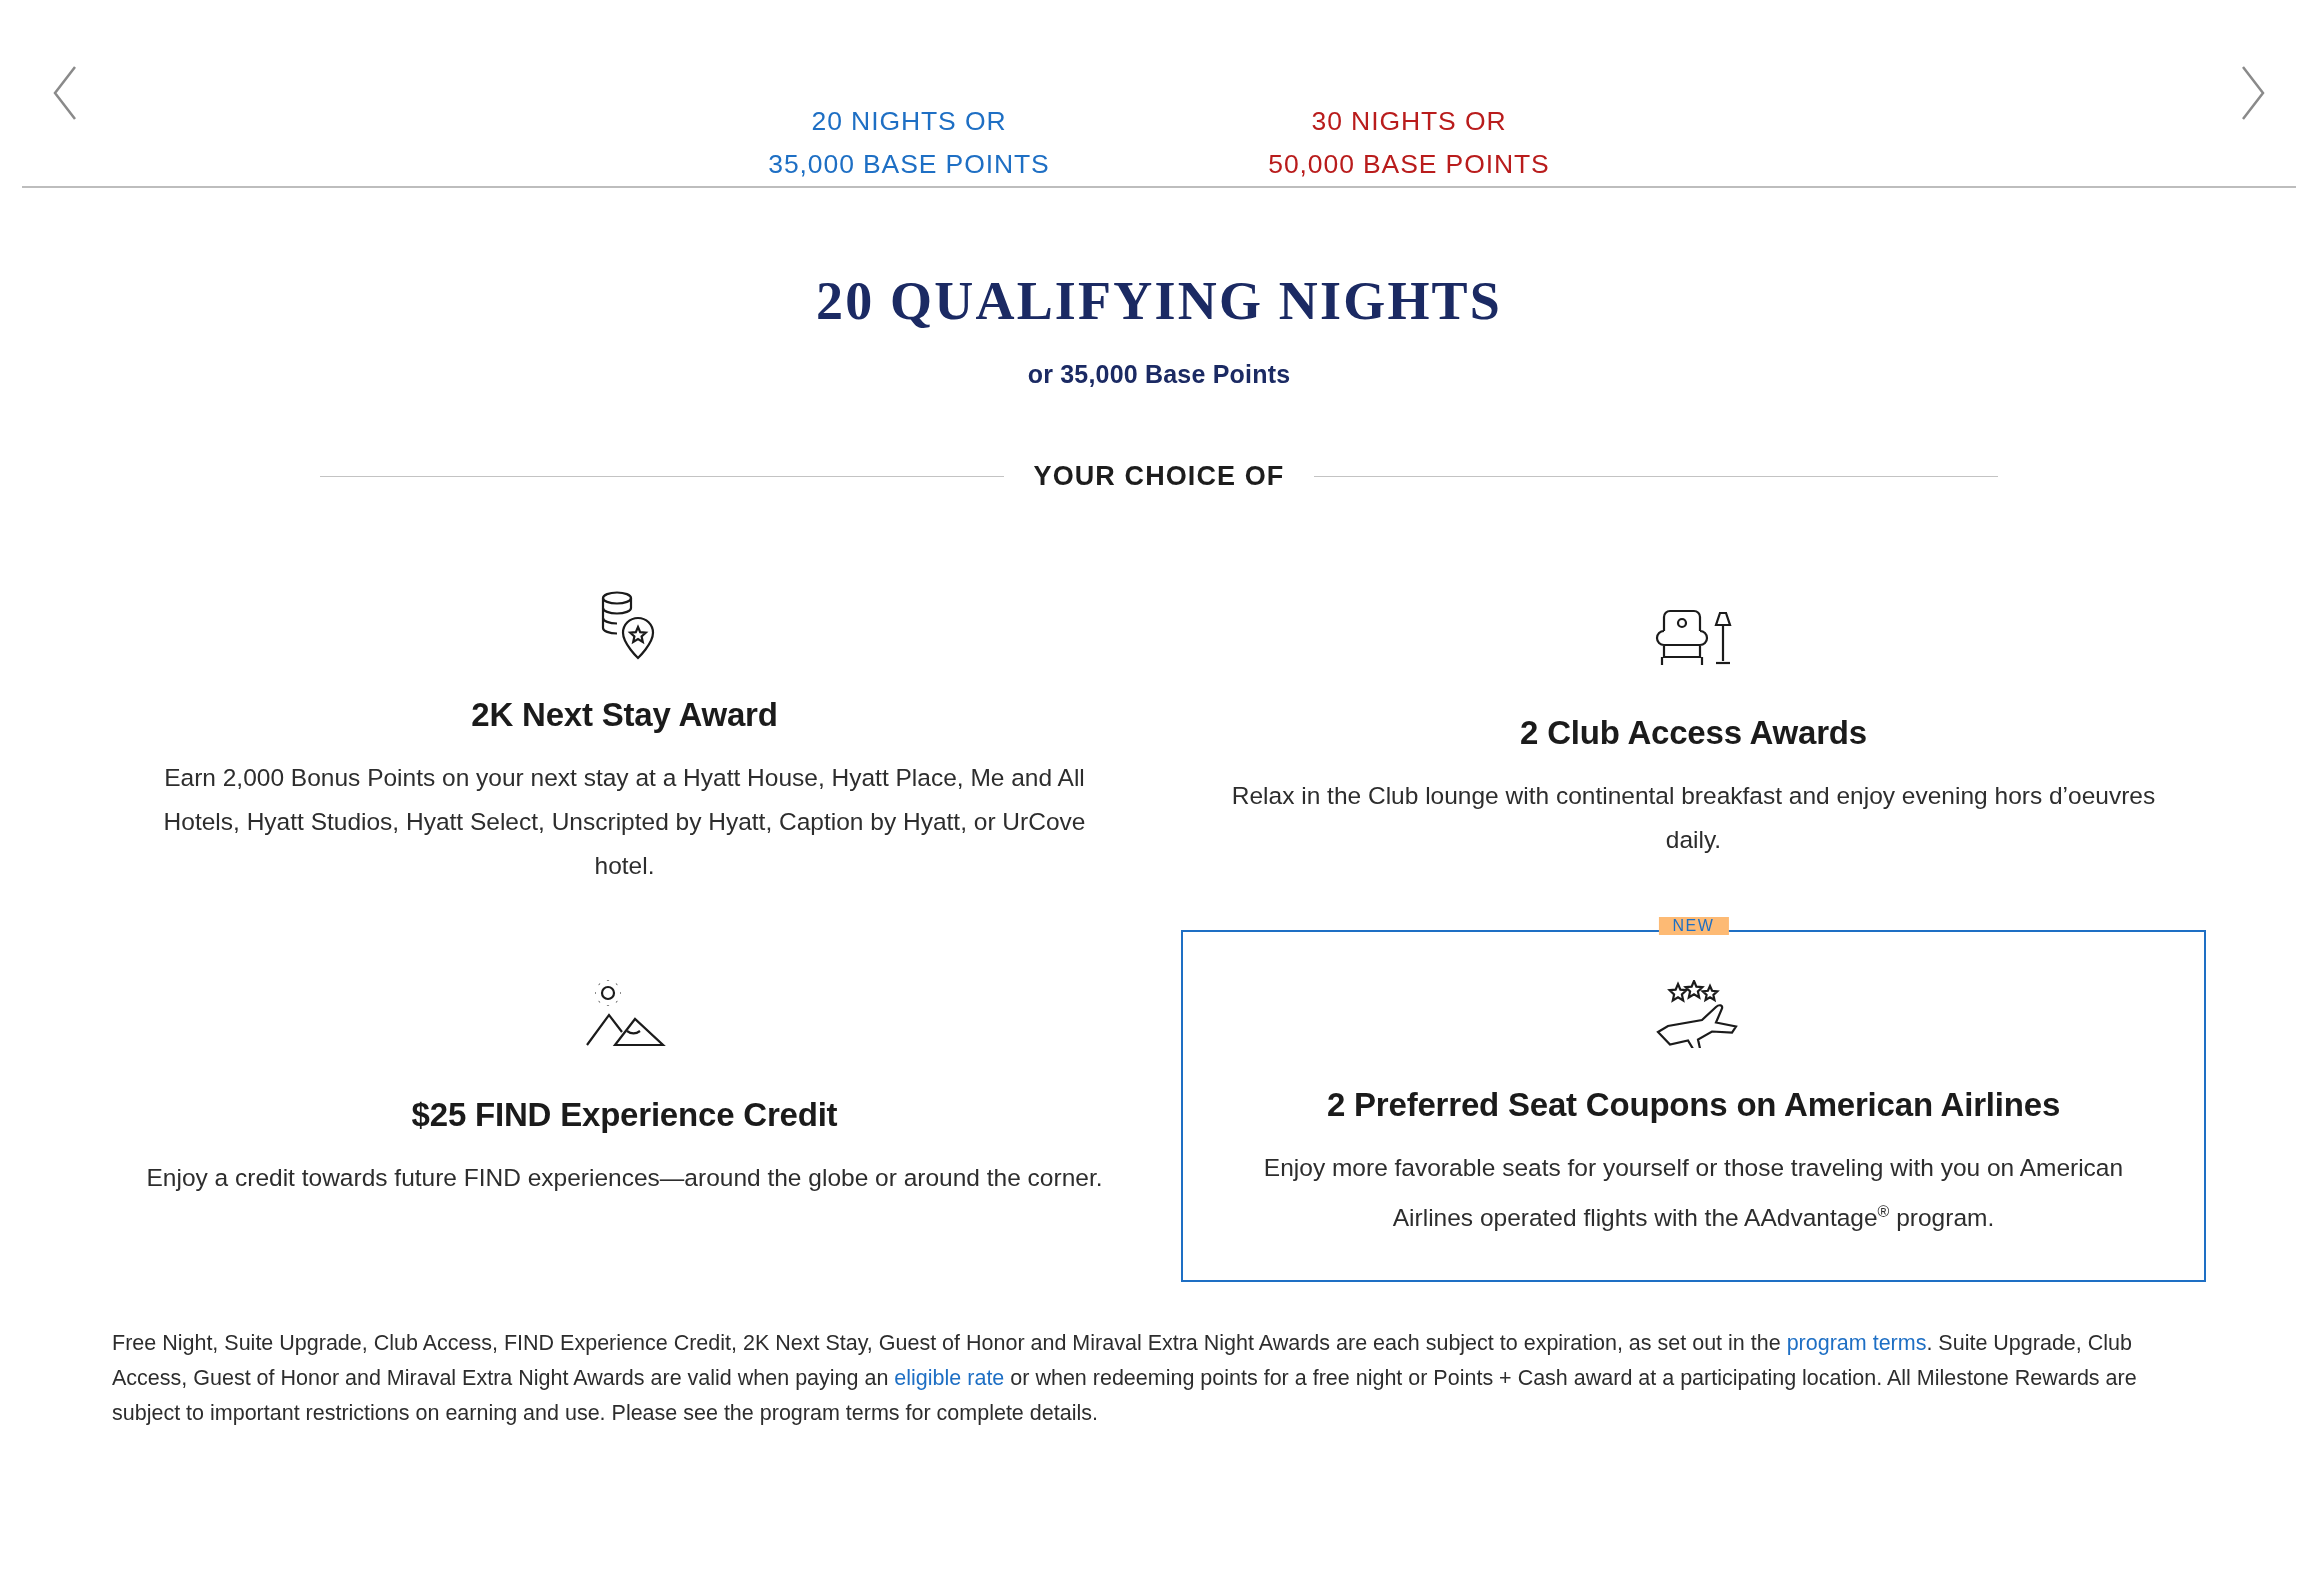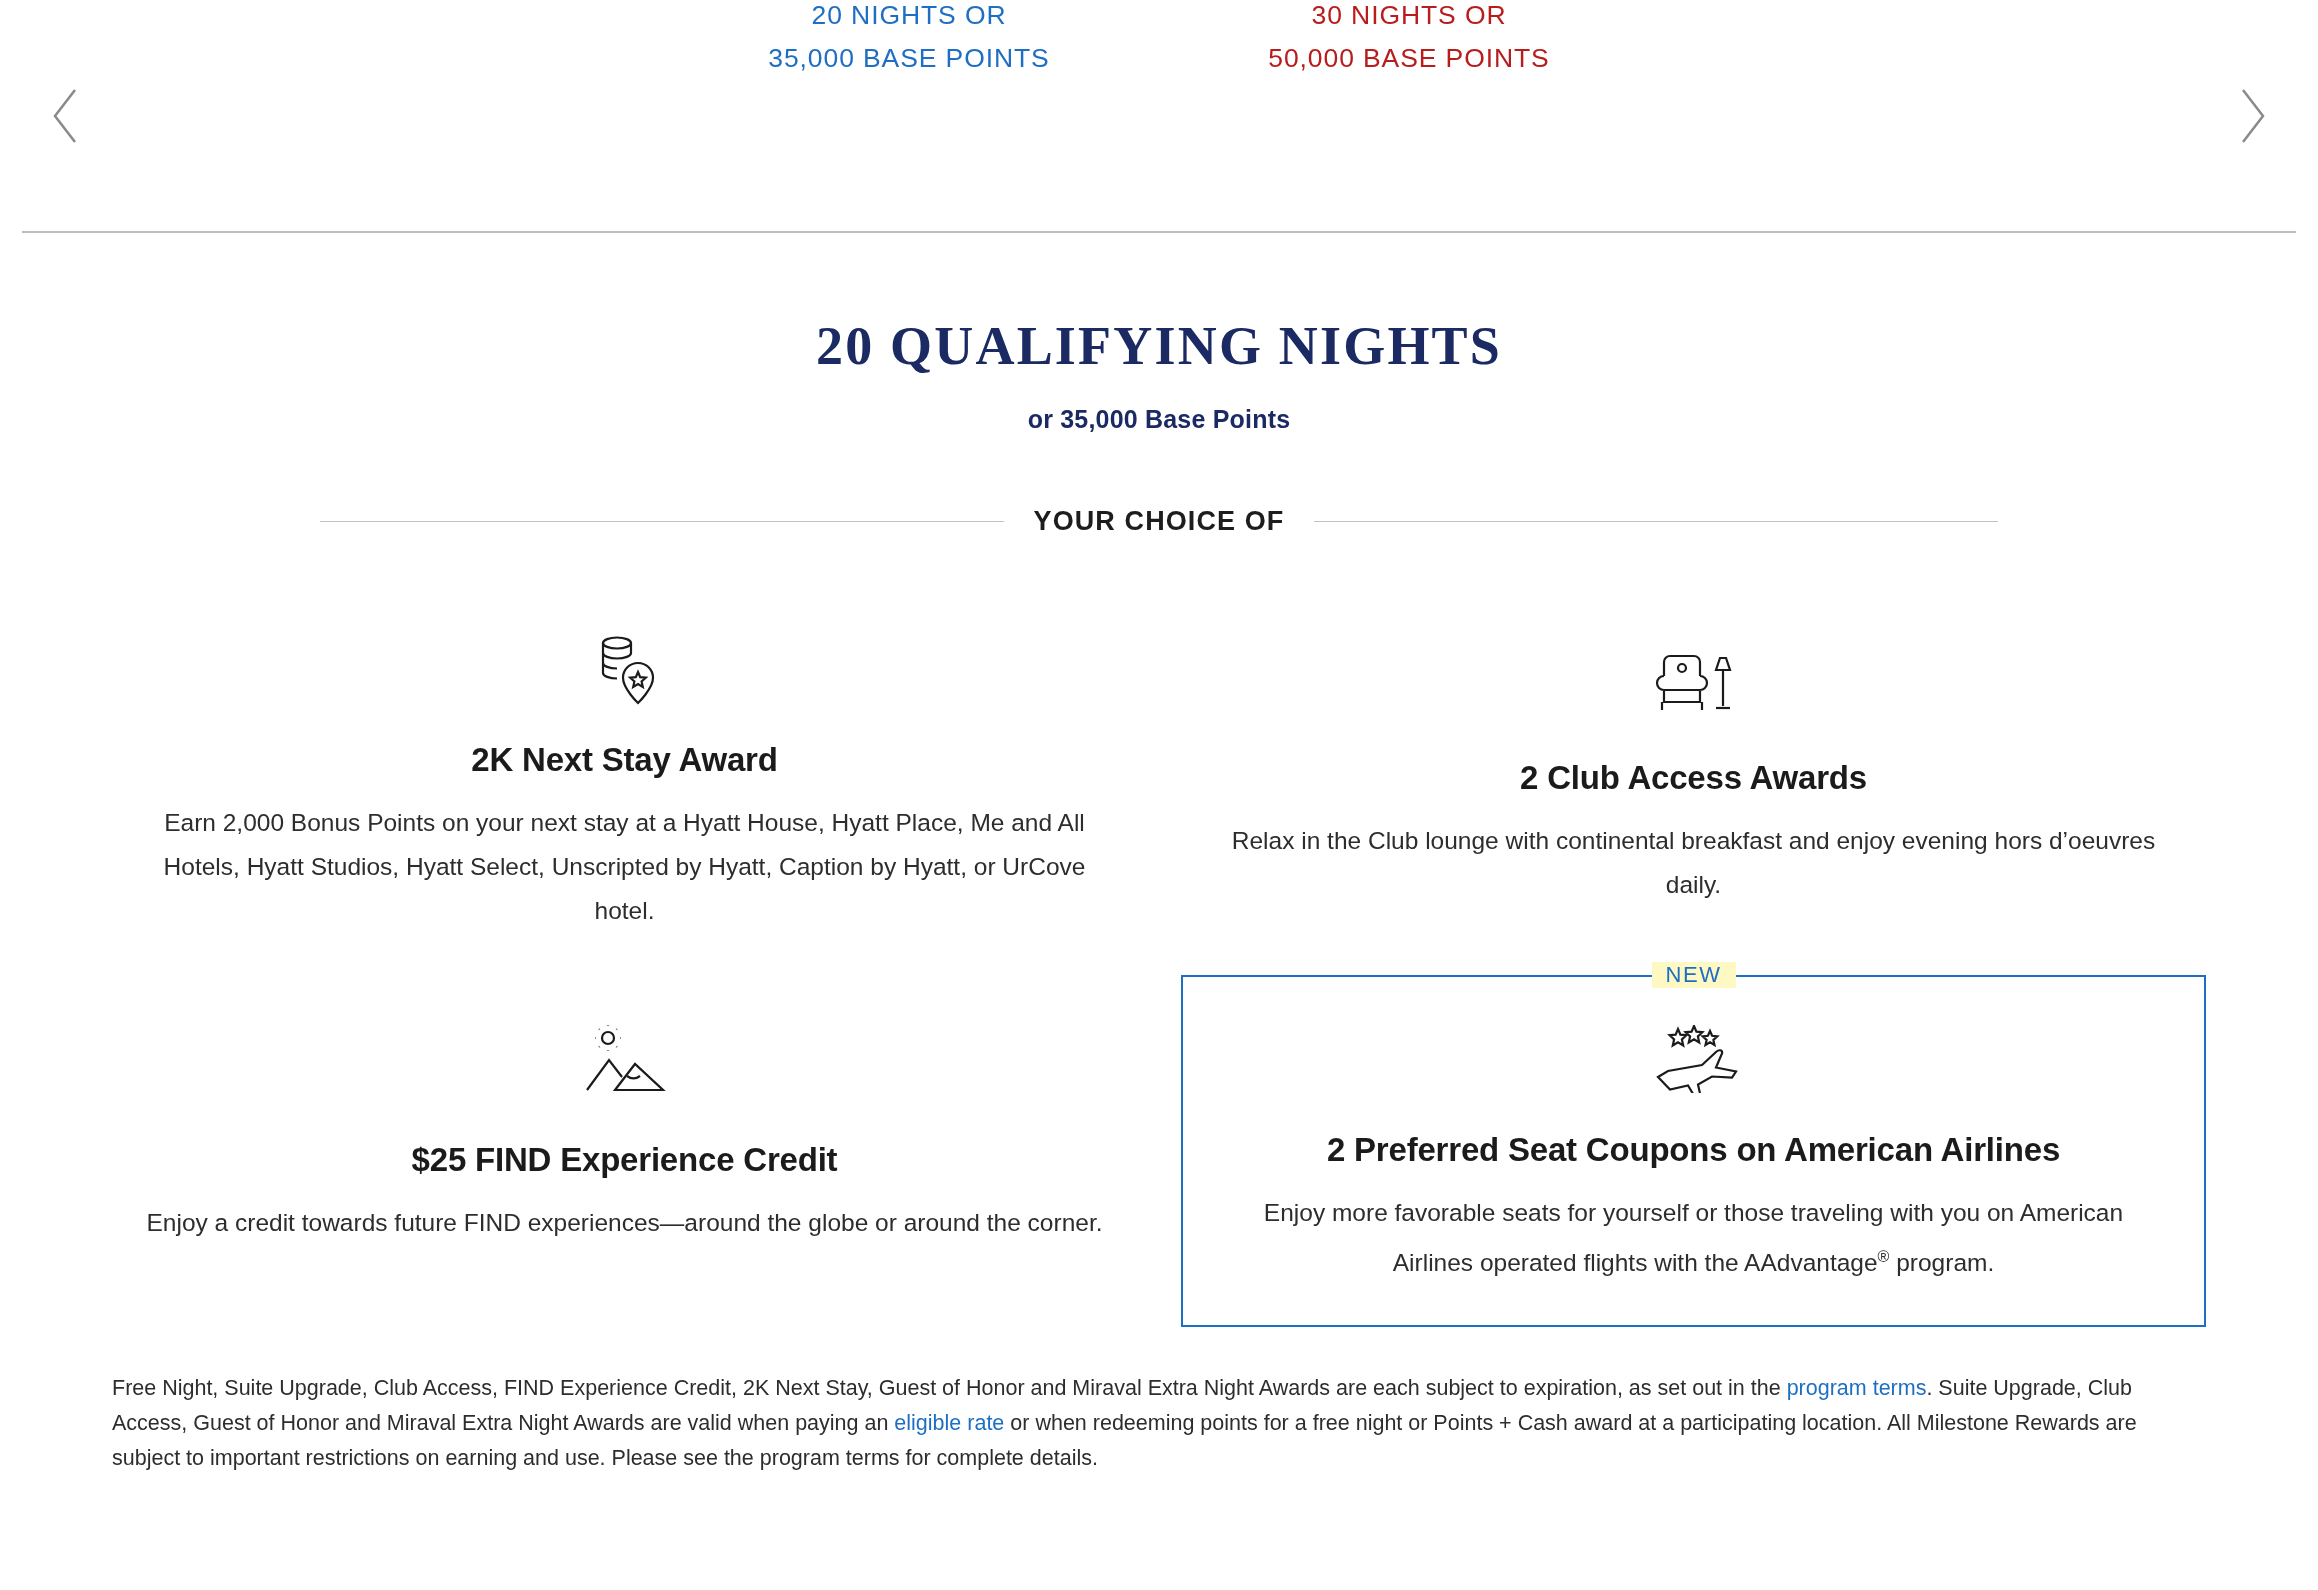--- a/index.html
+++ b/index.html
@@ -12,23 +12,23 @@
   }
   body {
     width: 2318px;
     height: 1590px;
     overflow: hidden;
   }
 
   
   .tabbar {
     position: relative;
-    height: 231px;
-    display: flex;
-    align-items: flex-start;
+    height: 186px;
+    display: flex;
+    align-items: flex-end;
     justify-content: center;
   }
   .arrow {
     position: absolute;
     top: 50%;
     transform: translateY(-50%);
     width: 60px;
     height: 90px;
     display: flex;
     align-items: center;
@@ -126,23 +126,23 @@
   .cell.highlight {
     border: 2px solid #1e6fc4;
     padding: 34px 40px 40px 40px;
     margin-top: 12px;
   }
   .new-badge {
     position: absolute;
     top: -15px;
     left: 50%;
     transform: translateX(-50%);
-    background: #fef9c3;
+    background: #fdba74;
     color: #1e6fc4;
-    font-size: 22px;
+    font-size: 16px;
     letter-spacing: 1.6px;
     padding: 0 14px;
   }
   .icon-box {
     height: 96px;
     display: flex;
     align-items: center;
     justify-content: center;
   }
   .icon-box svg { display: block; }

